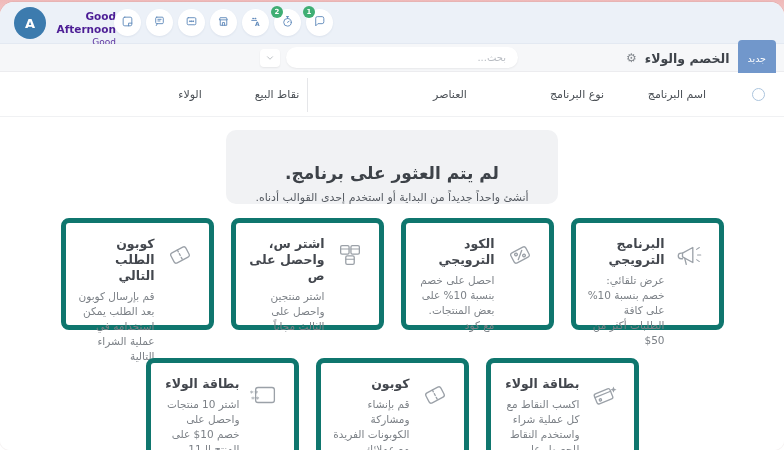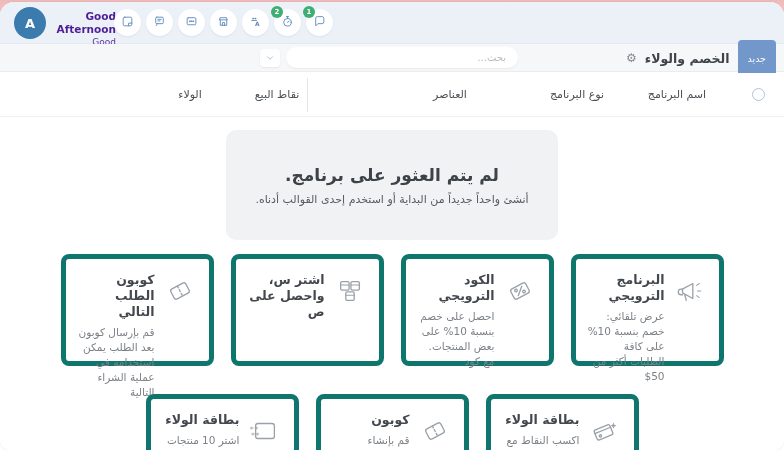--- a/index.html
+++ b/index.html
@@ -55,22 +55,22 @@
   
   .thead { position:absolute; top:71px; left:0; right:0; height:44px;
     background:#fff; border-bottom:1px solid #f0f1f3; }
   .th { position:absolute; top:15px; transform:translateX(-50%);
     font-size:11px; color:#4b5056; white-space:nowrap; }
   .th-divider { position:absolute; left:307px; top:5px; width:1px; height:34px; background:#e5e6e9; }
   .select-circle { position:absolute; left:752px; top:15px; width:13px; height:13px;
     border:1.5px solid #abc4dd; border-radius:50%; background:#fff; cursor:pointer; }
   
   .content { position:absolute; top:115px; left:0; right:0; bottom:0; background:#fff; direction:rtl; }
-  .empty-box { width:332px; margin:13px auto 0; height:110px; background:#f1f2f4;
-    border-radius:10px; display:flex; flex-direction:column; align-items:center; justify-content:center; }
+  .empty-box { width:332px; margin:13px auto 0; height:74px; background:#f1f2f4;
+    border-radius:10px; display:flex; flex-direction:column; align-items:center; justify-content:flex-end; }
   .empty-title { font-size:17px; font-weight:600; color:#3d4248; }
   .empty-sub { font-size:11px; color:#565b62; margin-top:8px; }
   .cards-row { display:flex; direction:rtl; justify-content:center; gap:17px; }
   .row1 { margin-top:14px; }
   .row2 { margin-top:28px; }
   .card { width:153px; background:#fff; border:5px solid #0f766e; border-radius:8px;
     padding:13px 12px; display:flex; direction:rtl; gap:8px; cursor:pointer; }
   .row1 .card { height:112px; }
   .row2 .card { height:120px; }
   .card-icon { flex:0 0 34px; display:flex; justify-content:center; margin-top:4px; }
@@ -230,20 +230,21 @@
         <div class="card-icon">
           <svg width="30" height="30" viewBox="0 0 32 32">
               <rect x="6" y="6" width="9" height="9" rx="1.5"></rect>
               <rect x="17" y="6" width="9" height="9" rx="1.5"></rect>
               <rect x="11.5" y="17" width="9" height="9" rx="1.5"></rect>
               <path d="M6 9.5h9M17 9.5h9M11.5 20.5h9" stroke-width="1.1"></path>
             </svg>
         </div>
         <div class="card-text">
           <div class="card-title">اشتر س، واحصل على ص</div>
+          <div class="card-desc">اشتر منتجين واحصل على الثالث مجاناً</div>
         </div>
       </div>
       <div class="card">
         <div class="card-icon">
           <svg width="30" height="30" viewBox="0 0 32 32">
               <g transform="rotate(-28 16 16)">
                 <rect x="7" y="10" width="18" height="12" rx="2.5"></rect>
                 <path d="M16 10v12" stroke-dasharray="2.2 2.2"></path>
               </g>
             </svg>

